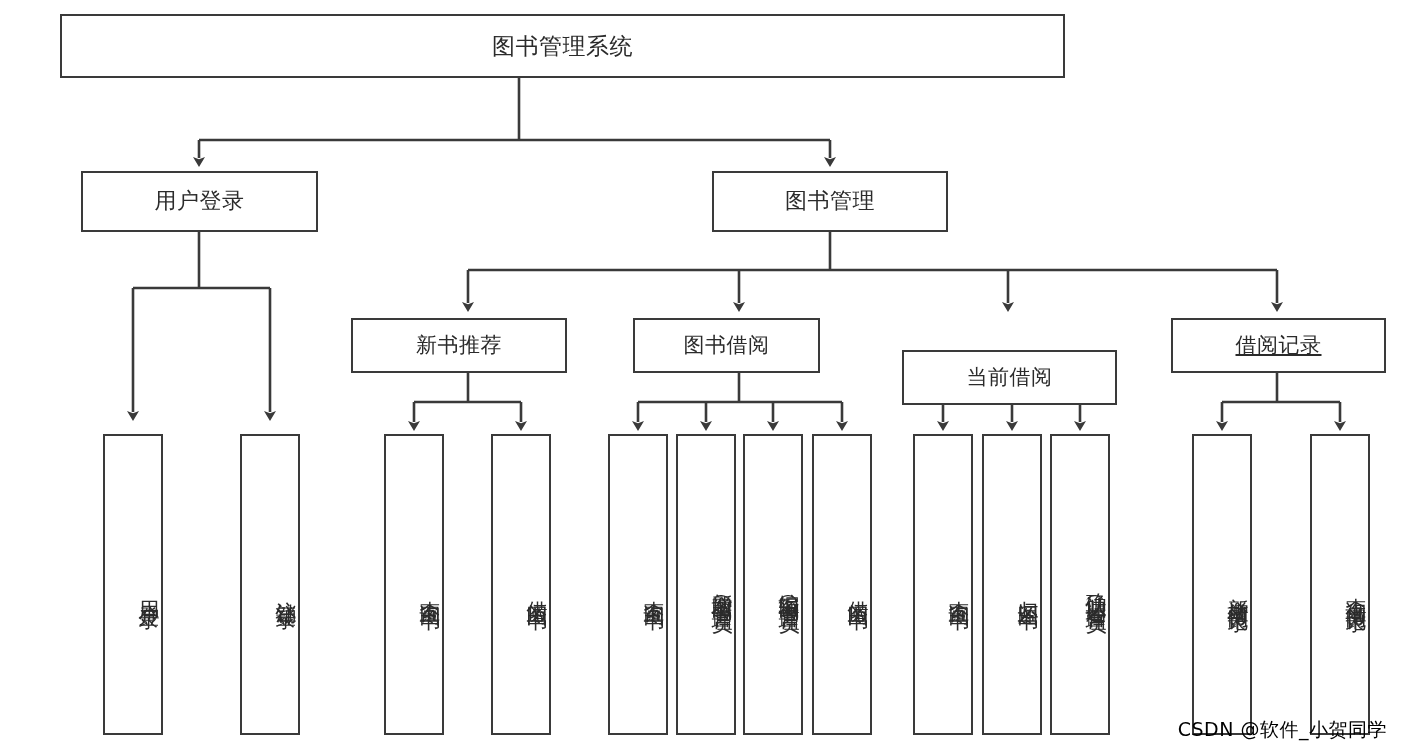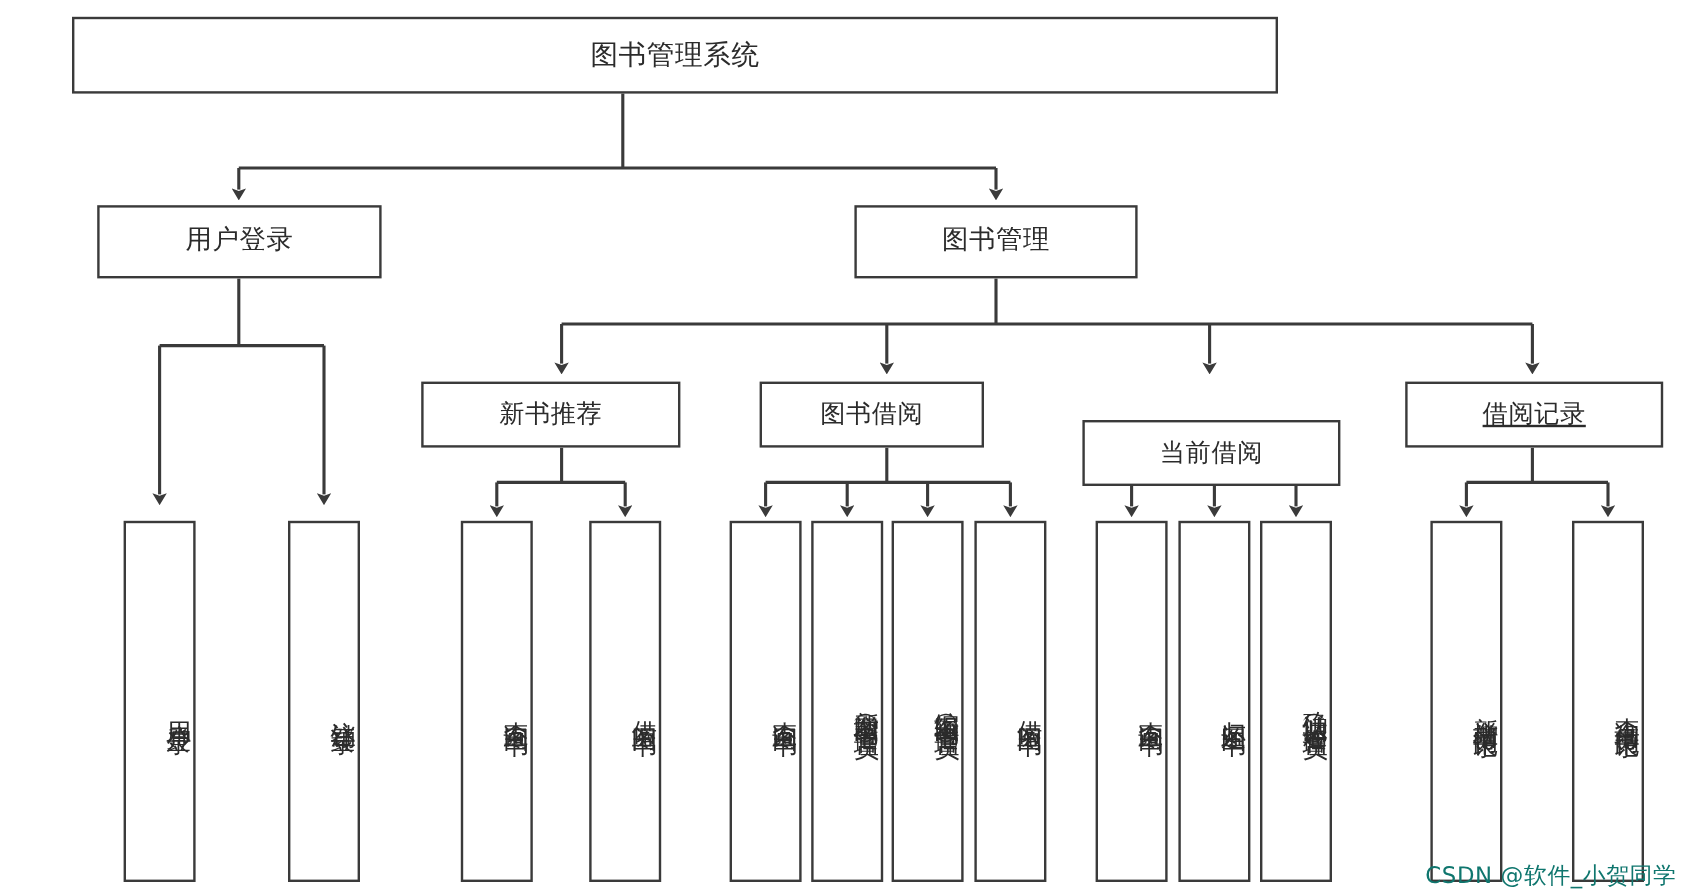--- a/index.html
+++ b/index.html
@@ -50,24 +50,24 @@
     line-height: 1.22;
     letter-spacing: 0.5px;
     white-space: pre-line;
   }
   .level0 .node-label { font-size: 23px; }
   .level1 .node-label { font-size: 22px; }
   .level2 .node-label { font-size: 21px; }
   .level3 .node-label { font-size: 21px; letter-spacing: 3px; }
   .watermark {
     position: absolute;
-    right: 8px;
+    right: 18px;
     bottom: 4px;
     font-size: 19px;
-    color: #0f766e;
+    color: #000000;
     white-space: nowrap;
     letter-spacing: 0.5px;
   }
 </style>
 </head>
 <body>
 
 <div id="canvas">
 
   <svg class="connectors" viewBox="0 0 1405 747" xmlns="http://www.w3.org/2000/svg">

